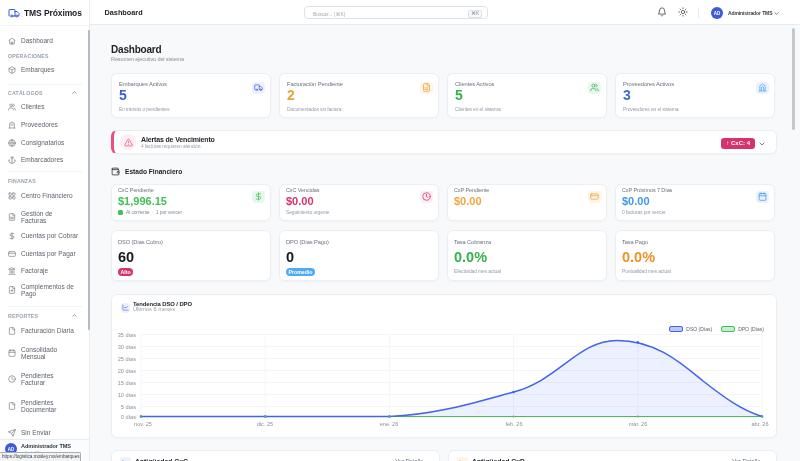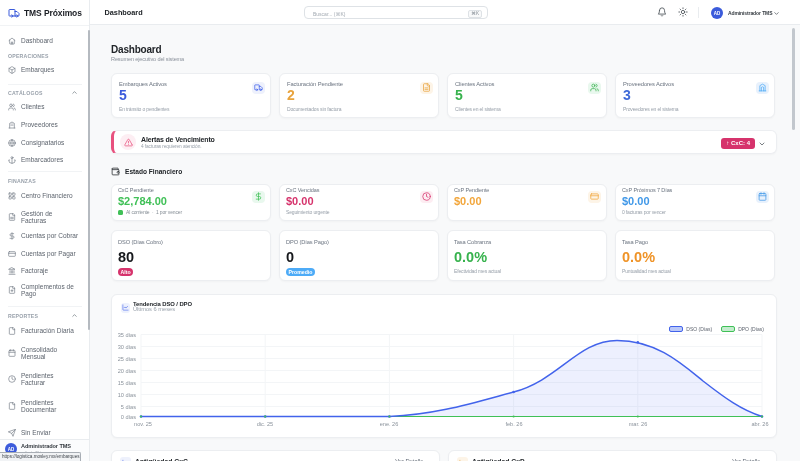--- a/index.html
+++ b/index.html
@@ -369,21 +369,21 @@
   <div id="efh">
       <svg width="9" height="9" viewBox="0 0 24 24" fill="none" stroke="#212529" stroke-width="2" stroke-linecap="round" stroke-linejoin="round">
         <path d="M19 7V4a1 1 0 0 0-1-1H5a2 2 0 0 0 0 4h15a1 1 0 0 1 1 1v4h-3a2 2 0 0 0 0 4h3a1 1 0 0 0 1-1v-2a1 1 0 0 0-1-1"></path>
         <path d="M3 5v14a2 2 0 0 0 2 2h15a1 1 0 0 0 1-1v-4"></path>
       </svg>
       <span>Estado Financiero</span>
     </div>
 
   <div class="card fin" style="left:21px">
     <div class="t">CxC Pendiente</div>
-    <div class="v" style="color:#40c057">$2,784.00</div>
+    <div class="v" style="color:#40c057">$1,996.15</div>
     <div class="s" style="display:flex;align-items:center;gap:3px;color:#868e96"><span style="width:5px;height:5px;border-radius:1.5px;background:#40c057;display:inline-block"></span>Al corriente&nbsp;&nbsp;·&nbsp;&nbsp;1 por vencer</div>
     <div class="ic" style="background:#e9f8ee">
         <svg width="9" height="9" viewBox="0 0 24 24" fill="none" stroke="#40c057" stroke-width="2" stroke-linecap="round" stroke-linejoin="round">
           <path d="M12 2v20"></path>
           <path d="M17 5H9.5a3.5 3.5 0 0 0 0 7h5a3.5 3.5 0 0 1 0 7H6"></path>
         </svg>
       </div>
   </div>
   <div class="card fin" style="left:189px">
     <div class="t">CxC Vencidas</div>
@@ -416,21 +416,21 @@
           <rect x="3" y="4" width="18" height="18" rx="2"></rect>
           <path d="M16 2v4"></path>
           <path d="M8 2v4"></path>
           <path d="M3 10h18"></path>
         </svg>
       </div>
   </div>
 
   <div class="card kpi" style="left:21px">
     <div class="t">DSO (Días Cobro)</div>
-    <div class="v">80</div>
+    <div class="v">60</div>
     <span class="badge" style="background:#d6336c">Alto</span>
   </div>
   <div class="card kpi" style="left:189px">
     <div class="t">DPO (Días Pago)</div>
     <div class="v">0</div>
     <span class="badge" style="background:#4dabf7">Promedio</span>
   </div>
   <div class="card kpi" style="left:357px">
     <div class="t">Tasa Cobranza</div>
     <div class="v" style="color:#37b24d">0.0%</div>

